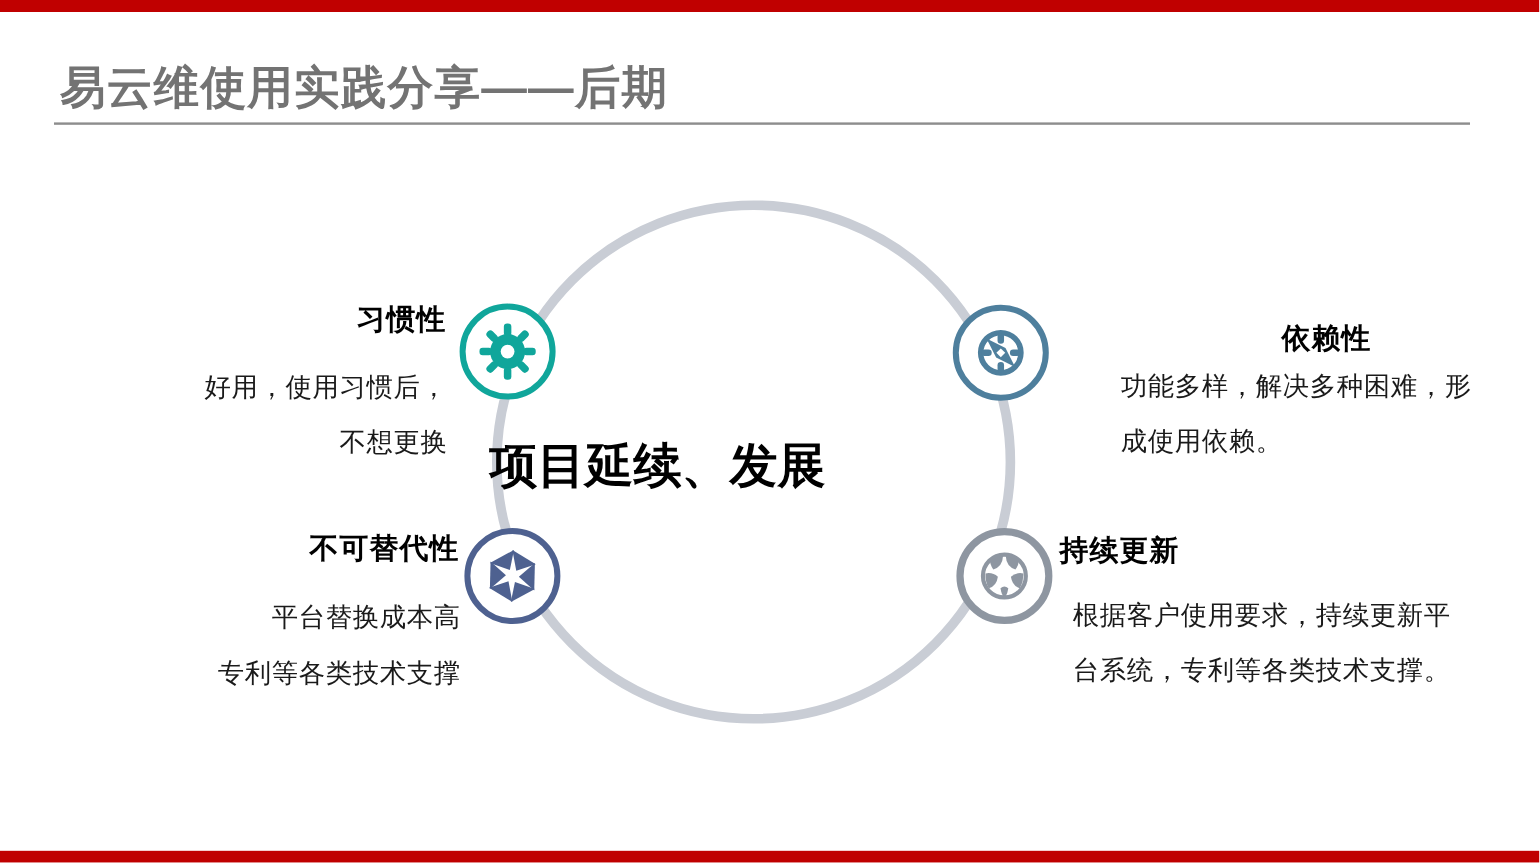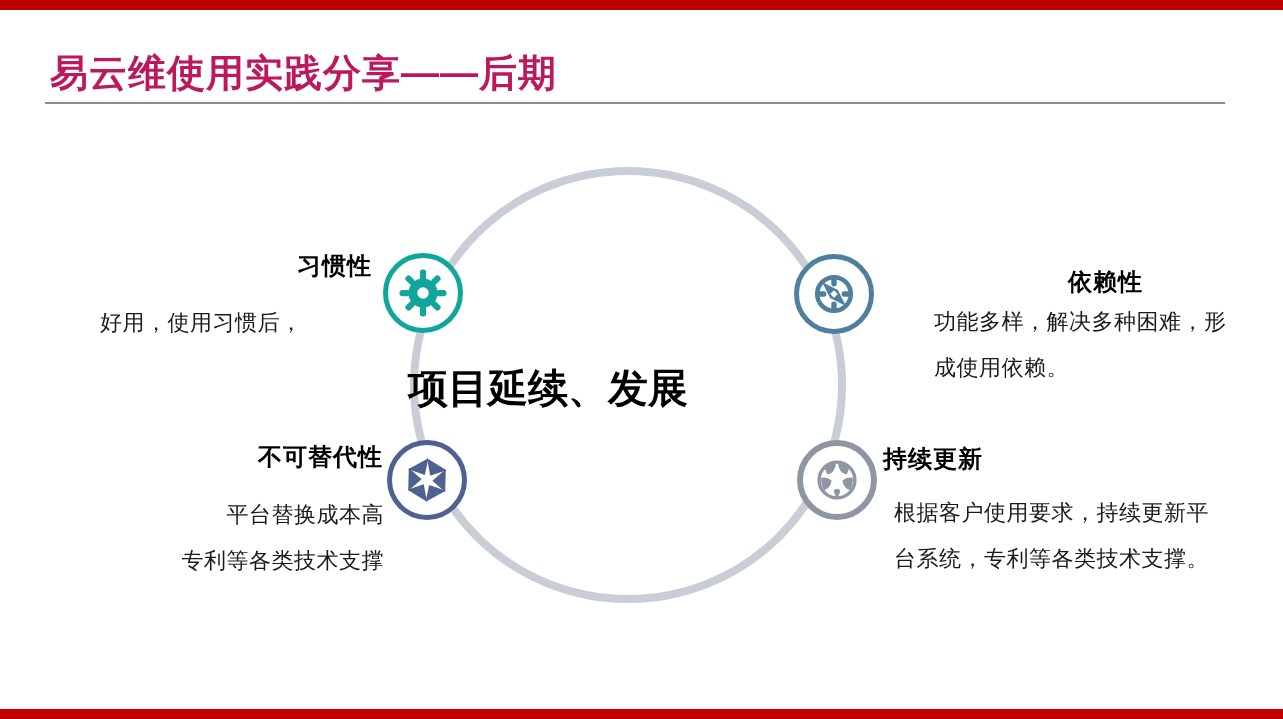--- a/index.html
+++ b/index.html
@@ -7,21 +7,21 @@
   .slide {
     position:relative; width:1283px; height:719px; background:#ffffff;
     overflow:hidden; font-family:"Liberation Sans","DejaVu Sans",sans-serif; color:#000;
   }
   .accent-bar { position:absolute; left:0; width:100%; height:10px; background:#c00000; }
   .accent-bar.top { top:0; }
   .accent-bar.bottom { bottom:0; }
 
   .title {
     position:absolute; left:50px; top:48px; font-size:38px; font-weight:bold;
-    letter-spacing:1px; white-space:nowrap; color:#be185d;
+    letter-spacing:1px; white-space:nowrap; color:#737373;
   }
   .title-underline { position:absolute; left:45px; top:102px; width:1180px; height:2px; background:#8d8d8d; }
 
   .big-circle {
     position:absolute; left:410px; top:167px; width:436px; height:436px;
     border:8px solid #c9cdd5; border-radius:50%;
   }
   .center-text {
     position:absolute; left:408px; top:361px; width:440px; 
     font-size:40px; font-weight:bold; white-space:nowrap; color:#000;
@@ -40,21 +40,21 @@
     position:absolute; font-size:24px; font-weight:bold; letter-spacing:1px;
     white-space:nowrap; color:#000;
   }
   .habit-label        { left:150px; top:250px; width:222px; text-align:right; }
   .dependence-label   { left:883px; top:266px; width:260px; text-align:right; }
   .irreplaceable-label{ left:150px; top:441px; width:233px; text-align:right; }
   .update-label       { left:883px; top:443px; width:260px; text-align:left; }
 
   .node-desc { position:absolute; font-size:22px; color:#1a1a1a; line-height:46px; letter-spacing:0.5px; }
   .node-desc .desc-line { white-space:nowrap; }
-  .habit-desc        { left:100px; top:300px; width:273px; text-align:left; }
+  .habit-desc        { left:100px; top:300px; width:273px; text-align:right; }
   .dependence-desc   { left:934px; top:299px; width:330px; text-align:left; }
   .irreplaceable-desc{ left:100px; top:492px; width:284px; text-align:right; }
   .update-desc       { left:894px; top:490px; width:340px; text-align:left; }
 </style>
 </head>
 <body>
 
 <div class="slide">
 
   <div class="accent-bar top"></div>
@@ -78,20 +78,21 @@
         <rect x="21" y="1.5" width="6" height="10" rx="2.6" transform="rotate(225 24 24)"></rect>
         <rect x="21" y="1.5" width="6" height="10" rx="2.6" transform="rotate(270 24 24)"></rect>
         <rect x="21" y="1.5" width="6" height="10" rx="2.6" transform="rotate(315 24 24)"></rect>
       </g>
       <circle cx="24" cy="24" r="5.5" fill="#ffffff"></circle>
     </svg>
   </div>
   <div class="node-label habit-label">习惯性</div>
   <div class="node-desc habit-desc">
     <div class="desc-line">好用，使用习惯后，</div>
+    <div class="desc-line">不想更换</div>
   </div>
 
   <div class="icon-node dependence">
     <svg width="52" height="52" viewBox="0 0 48 48">
       <g stroke="#4e7f9d" fill="none" stroke-width="4.2">
         <circle cx="24" cy="24" r="15.5"></circle>
       </g>
       <g stroke="#4e7f9d" stroke-width="5" stroke-linecap="round">
         <line x1="24" y1="11.5" x2="24" y2="14.5"></line>
         <line x1="24" y1="33.5" x2="24" y2="36.5"></line>

